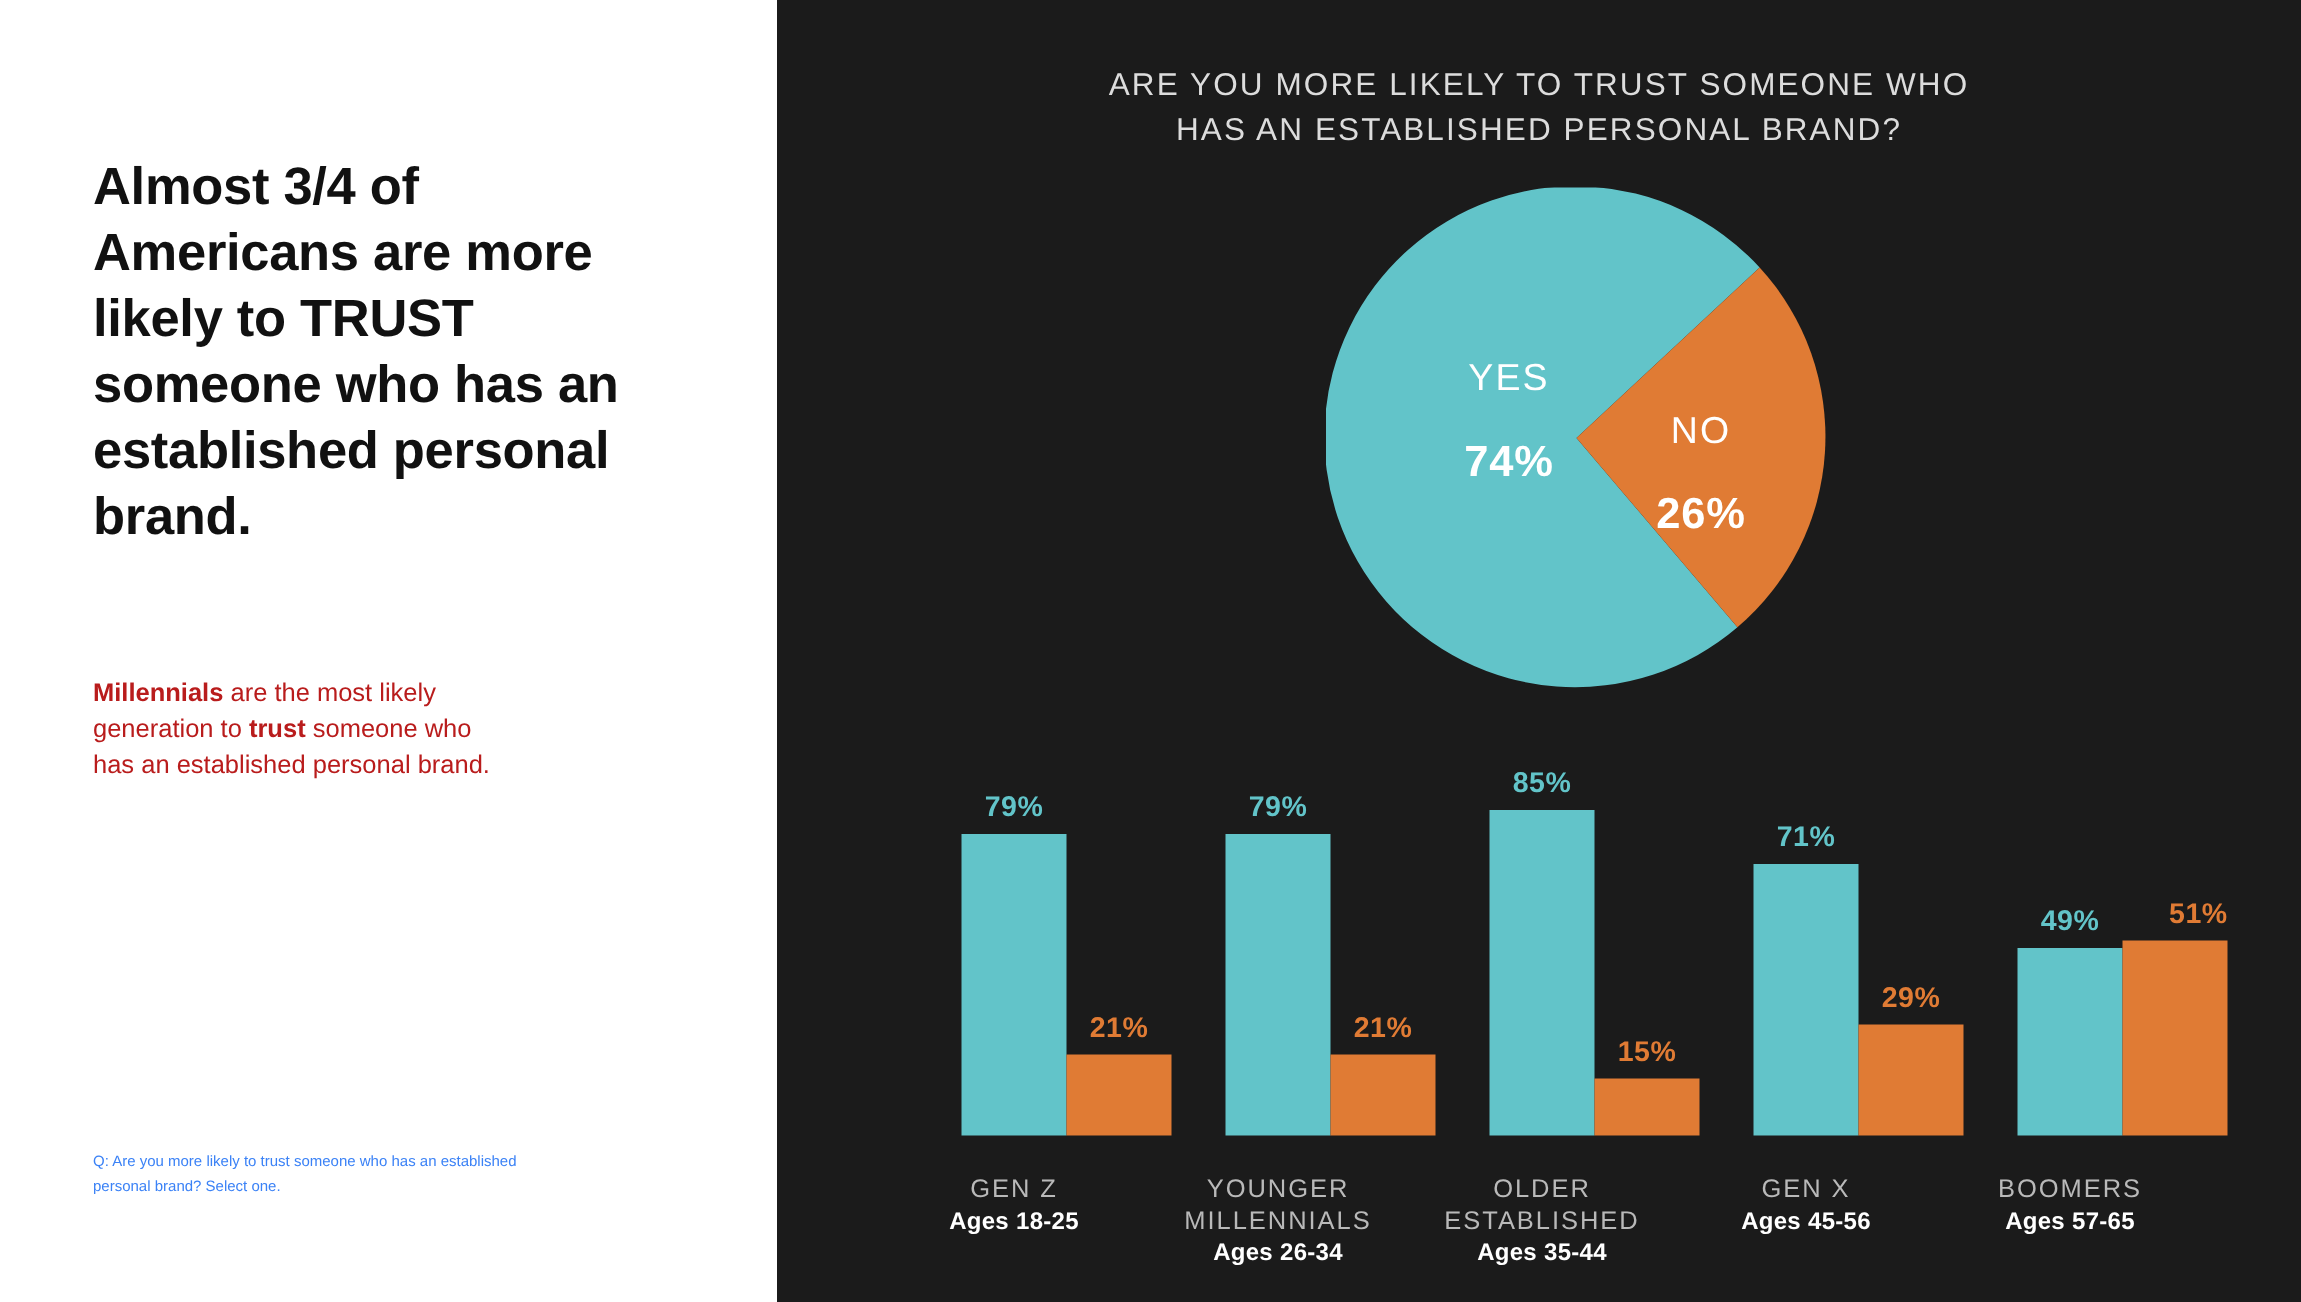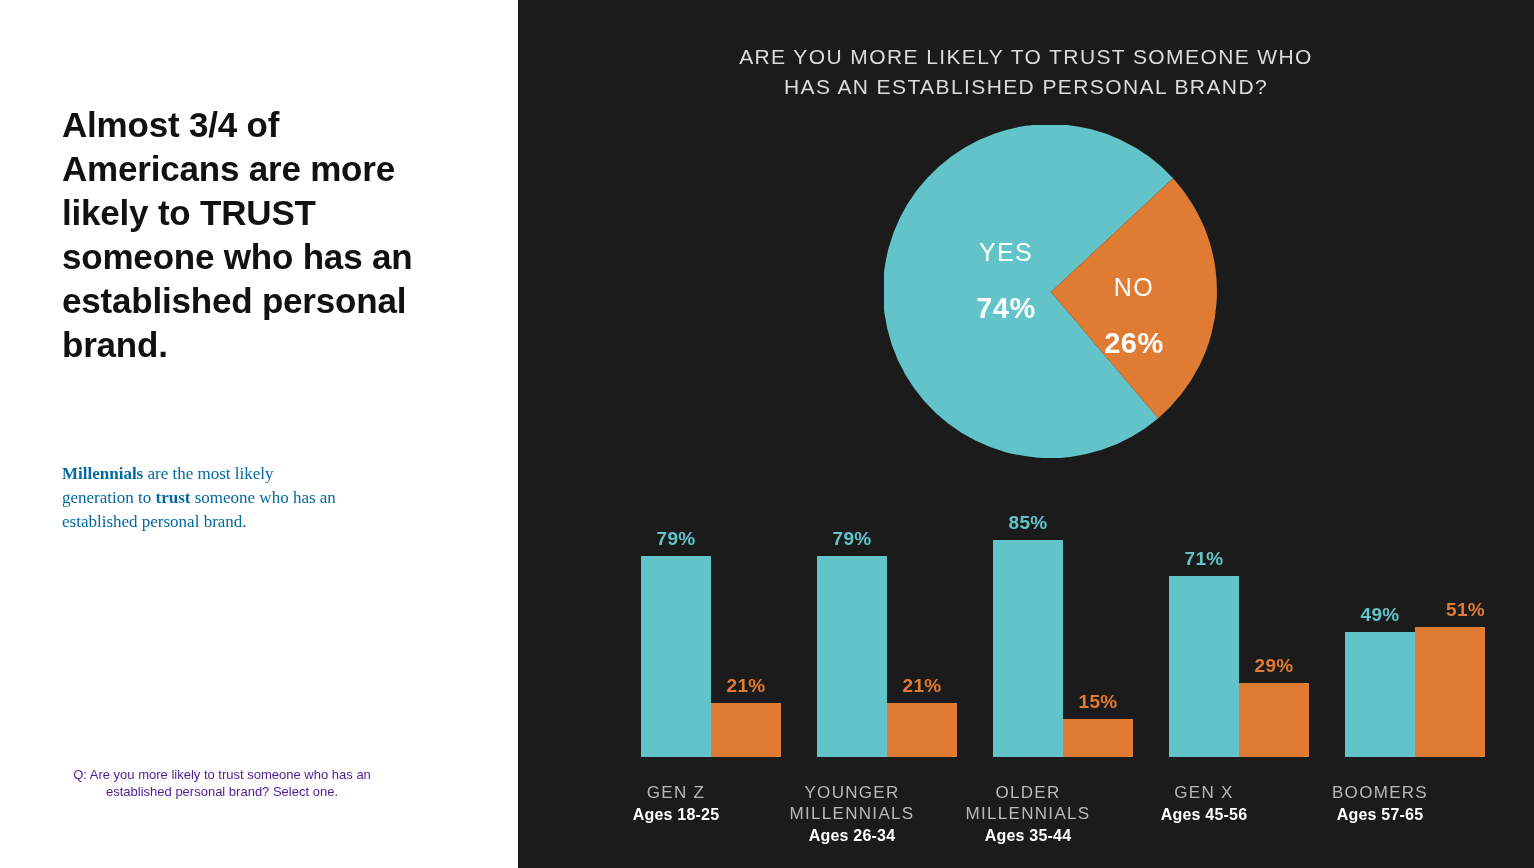--- a/index.html
+++ b/index.html
@@ -15,27 +15,27 @@
   .left-panel{
     position:absolute;left:0;top:0;width:518px;height:868px;
     background:#ffffff;
   }
   .headline{
     position:absolute;left:62px;top:103px;width:360px;
     font-size:35px;font-weight:bold;line-height:44px;
     color:#111111;letter-spacing:-0.2px;
   }
   .body-copy{
-    position:absolute;left:62px;top:462px;width:280px;
-    font-size:17px;line-height:24px;color:#0369a1;font-weight:normal;font-family:Liberation Serif, serif;
+    position:absolute;left:62px;top:450px;width:280px;
+    font-size:17px;line-height:24px;color:#b91c1c;font-weight:normal;
   }
   .body-copy b{font-weight:bold;}
   .footnote{
     position:absolute;left:62px;top:766px;width:320px;
-    font-size:13px;line-height:17px;color:#4c1d95;text-align:center;
+    font-size:10px;line-height:17px;color:#3b82f6;
   }
 
   
   .right-panel{
     position:absolute;left:518px;top:0;width:1220px;height:868px;
     background:#1b1b1b;
   }
   .chart-title{
     position:absolute;left:0;top:42px;width:1016px;
     text-align:center;color:#dcdcdc;
@@ -146,21 +146,21 @@
           <span class="cat-age">Ages 26-34</span>
         </div>
       </div>
 
       <div class="bar-group" style="left:475px;">
         <div class="bar teal" style="height:217px;"></div>
         <div class="bar orange" style="height:38px;"></div>
         <div class="bar-val teal" style="bottom:334px;">85%</div>
         <div class="bar-val orange" style="bottom:155px;">15%</div>
         <div class="cat-label">
-          <span class="cat-name">OLDER MILLENNIALS</span>
+          <span class="cat-name">OLDER ESTABLISHED</span>
           <span class="cat-age">Ages 35-44</span>
         </div>
       </div>
 
       <div class="bar-group" style="left:651px;">
         <div class="bar teal" style="height:181px;"></div>
         <div class="bar orange" style="height:74px;"></div>
         <div class="bar-val teal" style="bottom:298px;">71%</div>
         <div class="bar-val orange" style="bottom:191px;margin-top:24px;">29%</div>
         <div class="cat-label">

